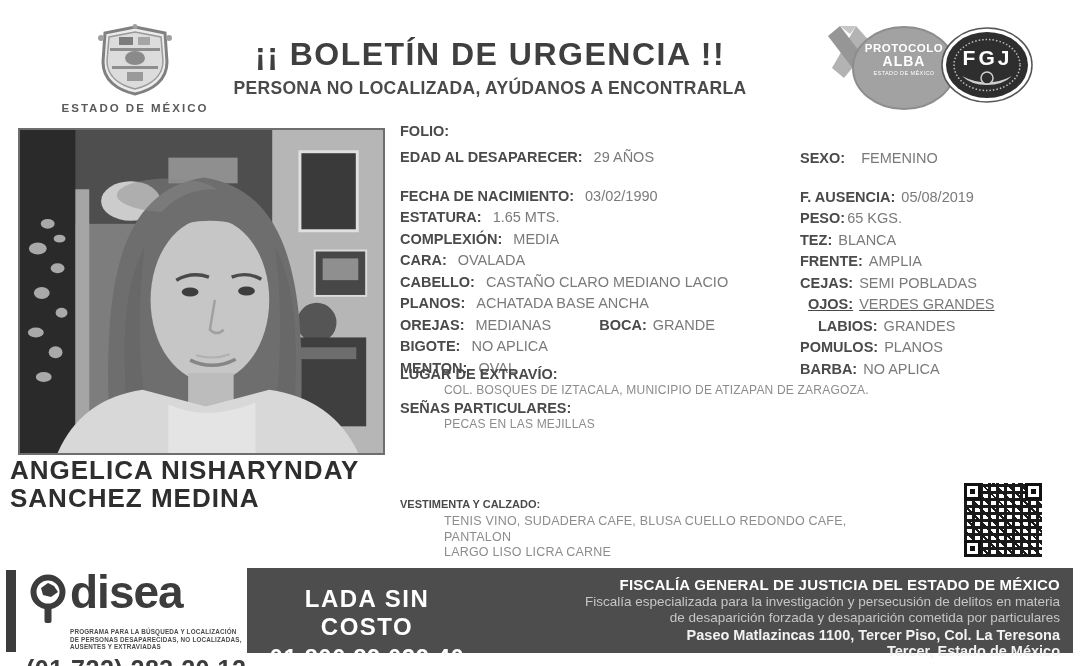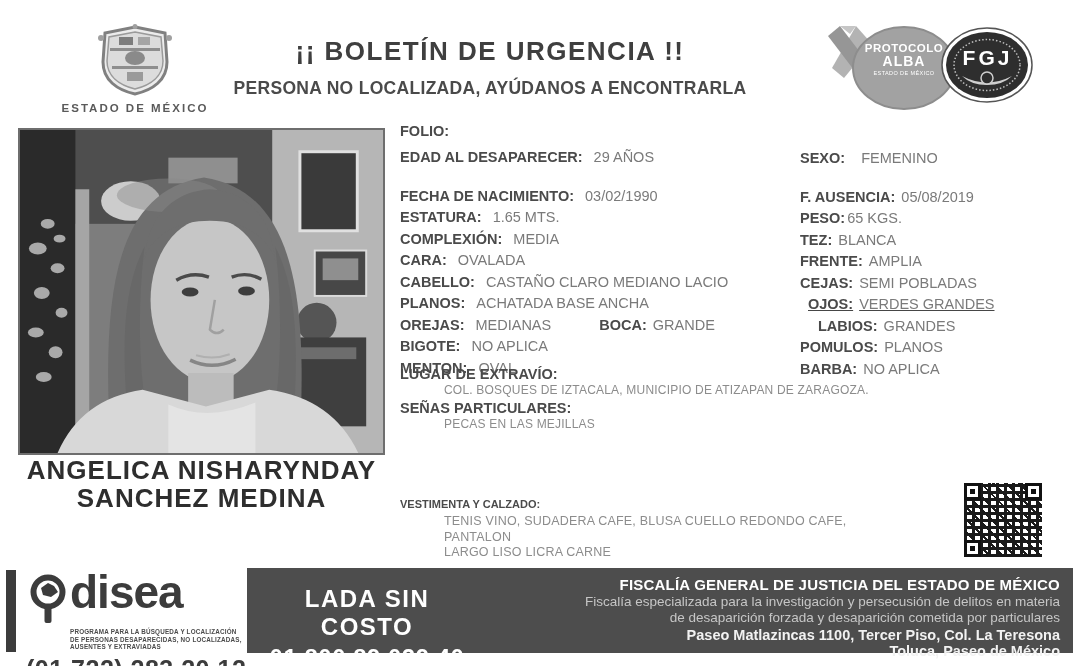--- a/index.html
+++ b/index.html
@@ -3,37 +3,37 @@
 <meta charset="utf-8">
 <style>
   html,body{margin:0;padding:0;background:#fff;}
   #page{position:relative;width:1081px;height:666px;background:#ffffff;overflow:hidden;
         font-family:"Liberation Sans",sans-serif;color:#464646;}
   .abs{position:absolute;}
 
   
   .escudo-wrap{left:60px;top:24px;width:150px;text-align:center;}
   .escudo-caption{font-size:11.5px;font-weight:bold;letter-spacing:2px;color:#5a5a5a;margin-top:2px;white-space:nowrap;}
-  .title{left:180px;top:36px;width:620px;text-align:center;font-size:26px;font-weight:bold;
+  .title{left:180px;top:36px;width:620px;text-align:center;font-size:32px;font-weight:bold;
          letter-spacing:1.5px;color:#3f3f3f;white-space:nowrap;}
   .subtitle{left:180px;top:78px;width:620px;text-align:center;font-size:17.5px;font-weight:bold;
             color:#4a4a4a;letter-spacing:.3px;white-space:nowrap;}
   .alba-wrap{left:826px;top:20px;width:130px;height:95px;}
   .alba-text{position:absolute;left:27px;top:22px;width:102px;text-align:center;color:#fff;line-height:1.05;}
   .alba-l1{font-size:11.5px;font-weight:bold;letter-spacing:.5px;}
   .alba-l2{font-size:14px;font-weight:bold;letter-spacing:1px;}
   .alba-l3{font-size:5.5px;margin-top:2px;letter-spacing:.4px;}
   .fgj-wrap{left:940px;top:26px;width:95px;height:80px;}
   .fgj-text{position:absolute;left:0;top:20px;width:95px;text-align:center;color:#fff;
             font-size:21px;font-weight:bold;letter-spacing:3px;}
 
   
   .photo{left:18px;top:128px;width:367px;height:327px;border:2px solid #6e6e6e;box-sizing:border-box;background:#8a8a8a;}
   .photo svg{display:block;width:100%;height:100%;}
-  .name{left:10px;top:456px;width:383px;text-align:center;font-size:26px;font-weight:bold;
+  .name{left:10px;top:456px;width:383px;text-align:left;font-size:26px;font-weight:bold;
         letter-spacing:1px;color:#2e2e2e;line-height:28px;}
 
   
   .colL{left:400px;top:123px;width:400px;}
   .colR{left:800px;top:150px;width:278px;}
   .frow{height:21.5px;font-size:14.5px;white-space:nowrap;}
   .frow.h26{height:26px;} .frow.h27{height:27px;} .frow.h21{height:21px;margin-top:12px;}
   .flabel{font-weight:bold;color:#4a4a4a;}
   .fvalue{color:#7a7a7a;margin-left:11px;}
   .colR .fvalue{margin-left:6px;}
@@ -251,16 +251,16 @@
   <div class="abs lada">
     <div class="lada-1">LADA SIN COSTO</div>
     <div class="lada-2">01 800 89 029 40</div>
   </div>
 
   <div class="abs fisc">
     <div class="fisc-title">FISCALÍA GENERAL DE JUSTICIA DEL ESTADO DE MÉXICO</div>
     <div class="fisc-body">Fiscalía especializada para la investigación y persecusión de delitos en materia</div>
     <div class="fisc-body">de desaparición forzada y desaparición cometida por particulares</div>
     <div class="fisc-addr">Paseo Matlazincas 1100, Tercer Piso, Col. La Teresona</div>
-    <div class="fisc-addr">Toluca, Paseo de México</div>
+    <div class="fisc-addr">Tercer, Estado de México</div>
   </div>
 
 </div>
 
 </body></html>

